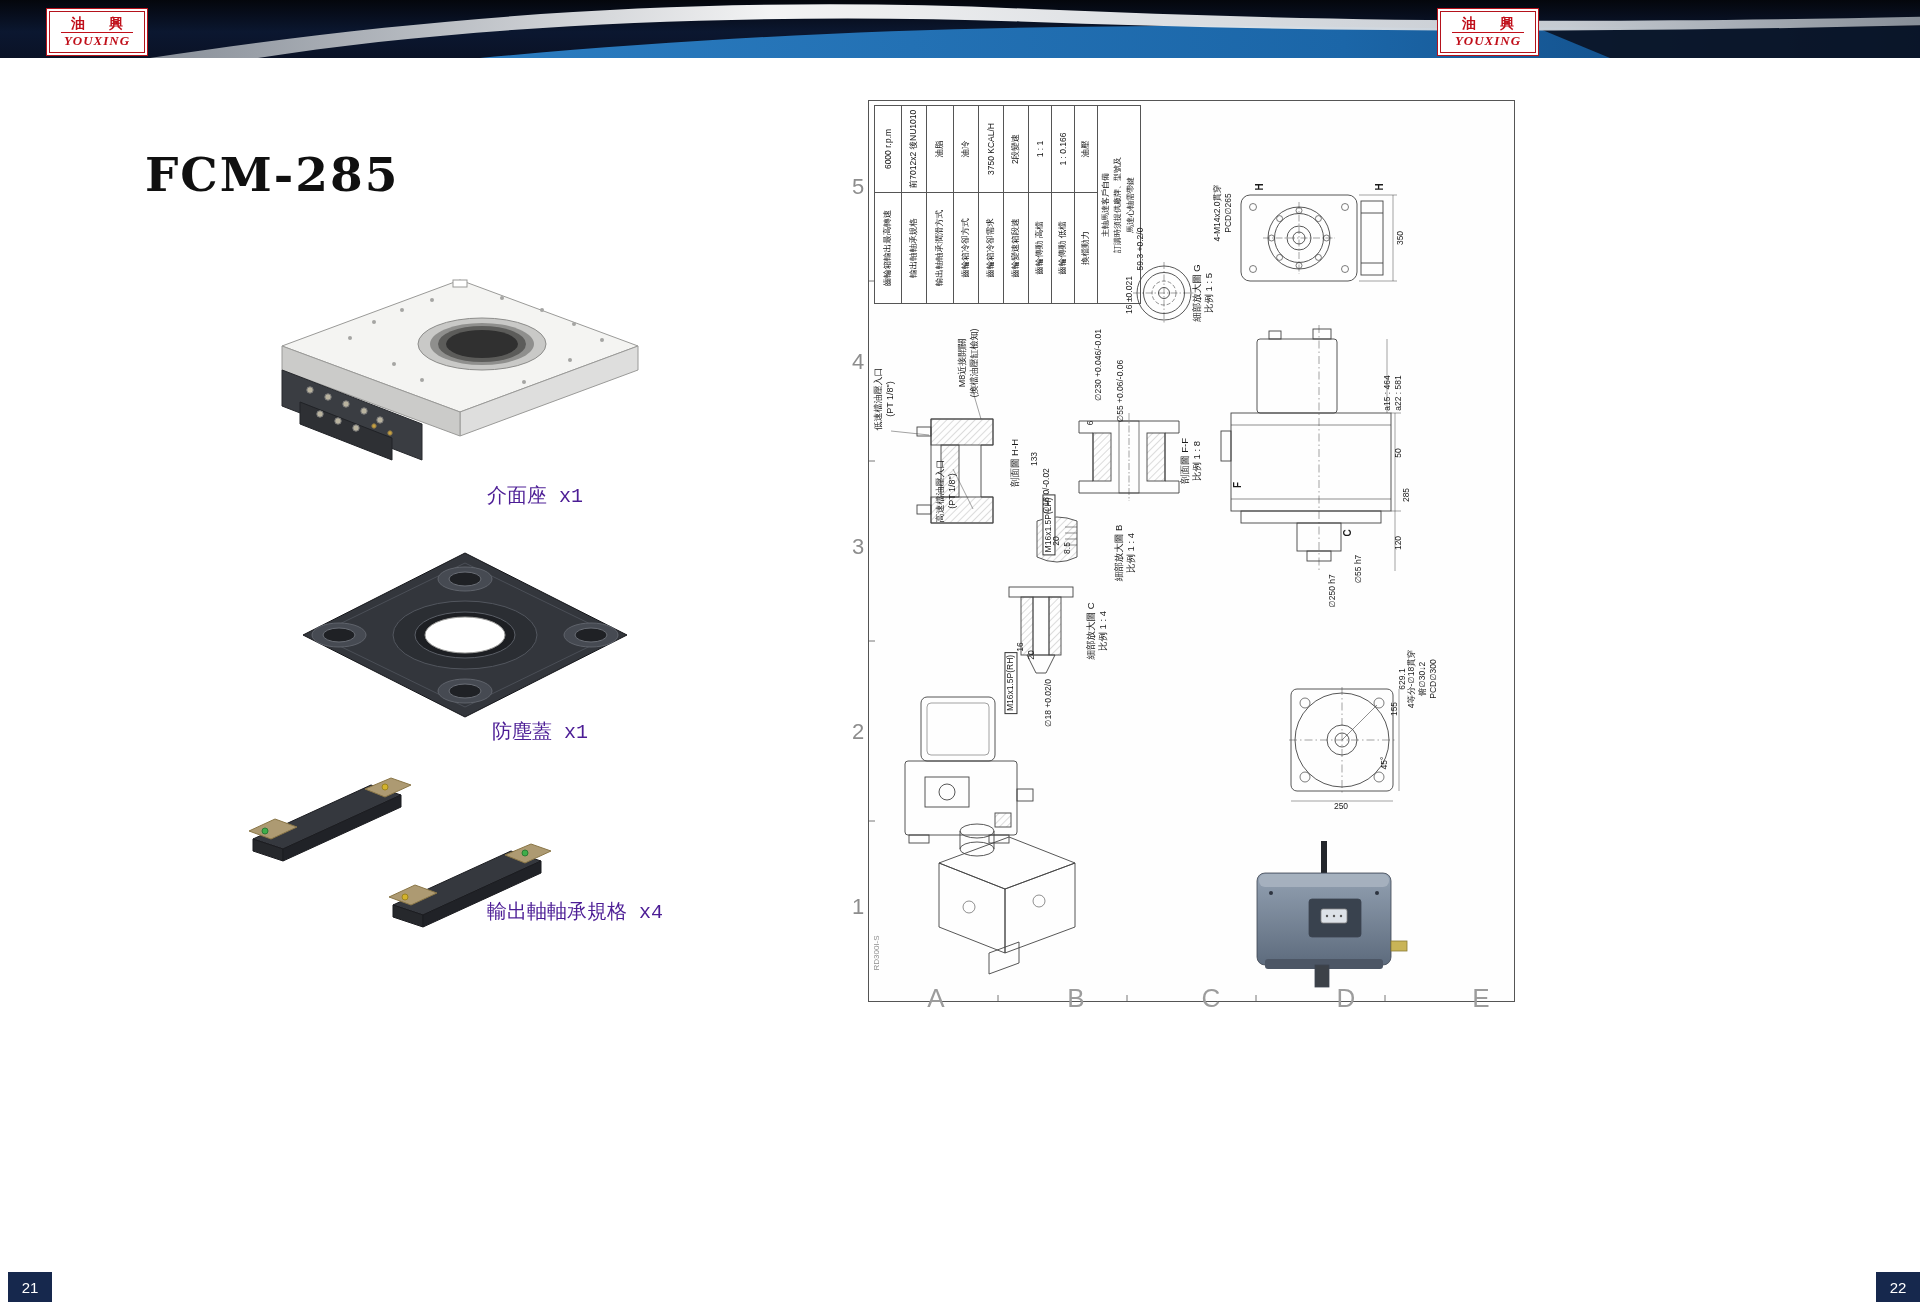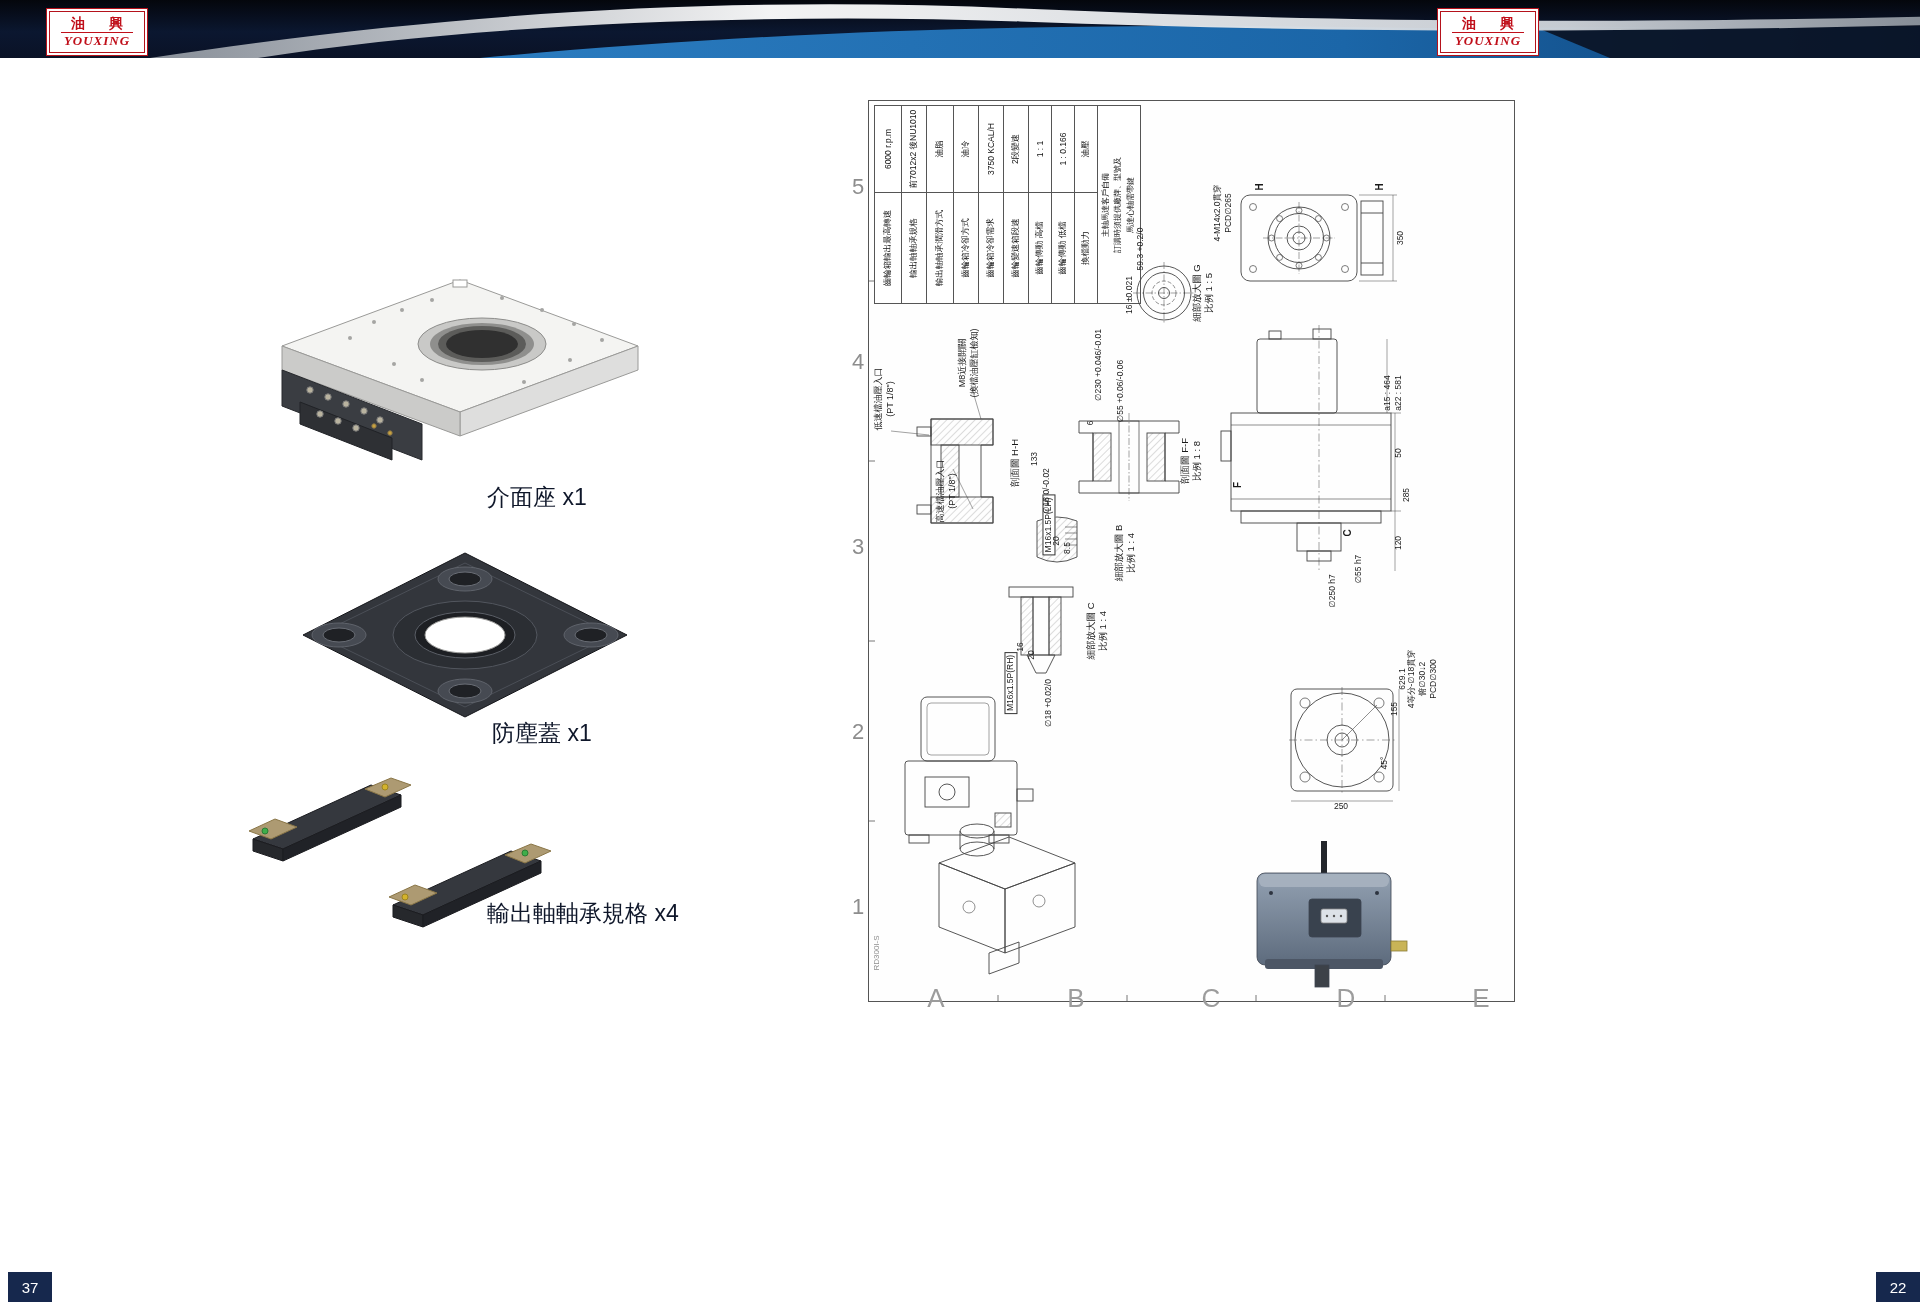--- a/index.html
+++ b/index.html
@@ -17,21 +17,21 @@
   .logo-right{left:1437px;}
   .logo-cn{color:#c00f1a;font-size:14px;font-weight:bold;letter-spacing:10px;text-indent:10px;line-height:1.1;}
   .logo-en{color:#c00f1a;font-size:13px;font-weight:bold;font-style:italic;
     font-family:"Liberation Serif",serif;letter-spacing:1px;border-top:1px solid #c00f1a;padding:1px 3px 0 3px;line-height:1.1;}
 
   
   .model-title{position:absolute;left:145px;top:116px;font-family:"DejaVu Serif",serif;
     font-weight:bold;font-size:47px;letter-spacing:2px;color:#101010;}
   .subtitle{position:absolute;left:404px;top:127px;color:#e3242b;font-size:25px;line-height:1.38;}
   .part-fig{position:absolute;}
-  .part-label{position:absolute;color:#0f172a;font-size:23px;white-space:nowrap;}
+  .part-label{position:absolute;color:#4c1d95;font-size:20px;white-space:nowrap;font-family:Liberation Mono, monospace;}
 
   
   .pagenum{position:absolute;bottom:9px;width:44px;height:30px;background:#16284d;color:#fff;
     font-size:15px;display:flex;align-items:center;justify-content:center;}
   .pn-left{left:8px;}
   .pn-right{right:0;margin-left:8px;}
 
   
   .sheet{position:absolute;left:868px;top:100px;width:645px;height:900px;border:1.2px solid #555;background:#fefefe;}
   .sheet .lineart{position:absolute;inset:0;width:645px;height:900px;}
@@ -86,20 +86,21 @@
     <div class="logo logo-left">
       <div class="logo-cn">油 興</div>
       <div class="logo-en">YOUXING</div>
     </div>
     <div class="logo logo-right">
       <div class="logo-cn">油 興</div>
       <div class="logo-en">YOUXING</div>
     </div>
   </div>
 
+  <h1 class="model-title">FCM-285</h1>
 
   <div class="part-fig" style="left:270px;top:268px;width:380px;height:230px">
     <svg viewBox="0 0 380 230" width="380" height="230">
       <polygon points="190,12 368,78 190,144 12,78" fill="#f4f4f2" stroke="#9a9a98"></polygon>
       <polygon points="368,78 368,102 190,168 190,144" fill="#dededd" stroke="#9a9a98"></polygon>
       <polygon points="12,78 12,102 190,168 190,144" fill="#cbcbc9" stroke="#9a9a98"></polygon>
       <polygon points="12,102 12,138 152,192 152,156" fill="#3a3d42" stroke="#26282c"></polygon>
       <polygon points="30,134 30,156 122,192 122,170" fill="#2e3034" stroke="#202226"></polygon>
       <rect x="183" y="12" width="14" height="7" fill="#ffffff" stroke="#9a9a98"></rect>
       <ellipse cx="212" cy="76" rx="64" ry="26" fill="#c9c9c7" stroke="#8d8d8b"></ellipse>
@@ -522,16 +523,16 @@
       <div>PCD∅300</div>
     </div>
     <div class="ann dim" style="left:534px;top:578px">629.1</div>
     <div class="ann dim" style="left:526px;top:608px">155</div>
     <div class="ann dim" style="left:516px;top:662px">45°</div>
     <div class="ann hz dim" style="left:472px;top:706px">250</div>
 
     <div class="ann doc" style="left:8px;top:852px">RD300I-S</div>
   </div>
 
-  <div class="pagenum pn-left">37</div>
+  <div class="pagenum pn-left">21</div>
   <div class="pagenum pn-right">22</div>
 
 </div>
 
 </body></html>

